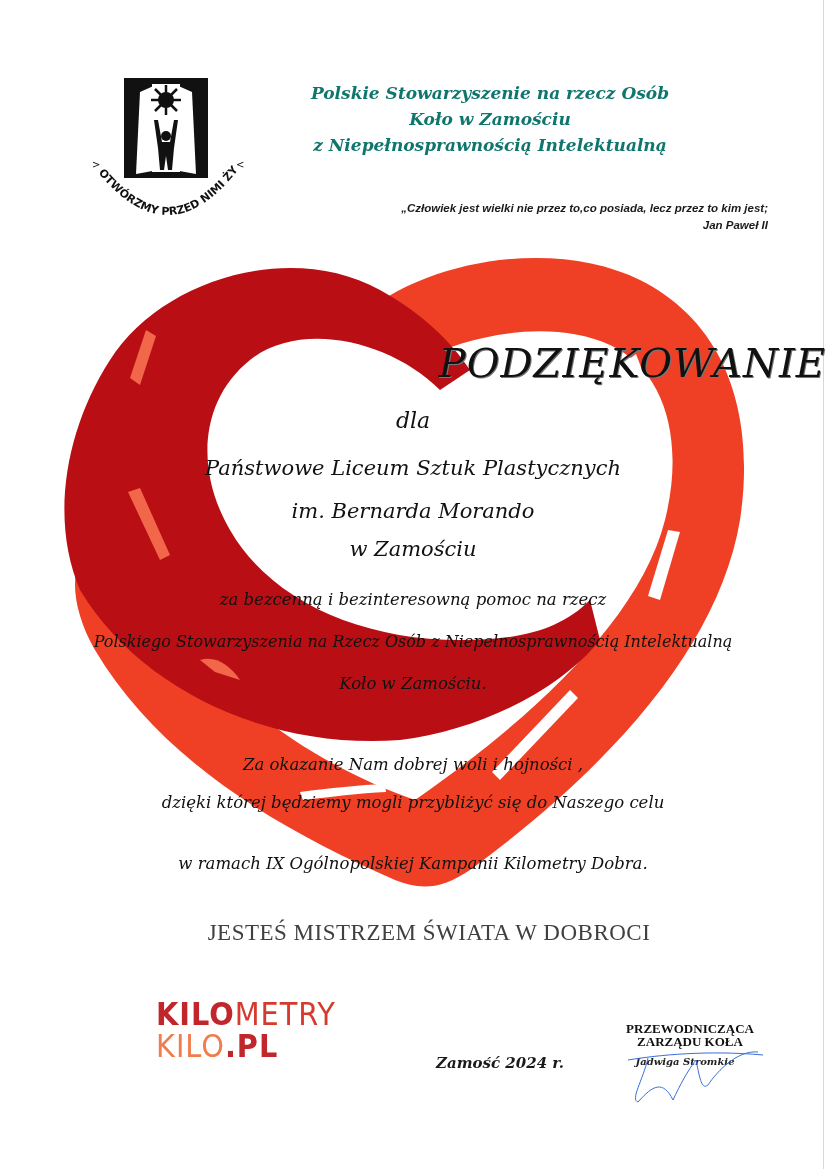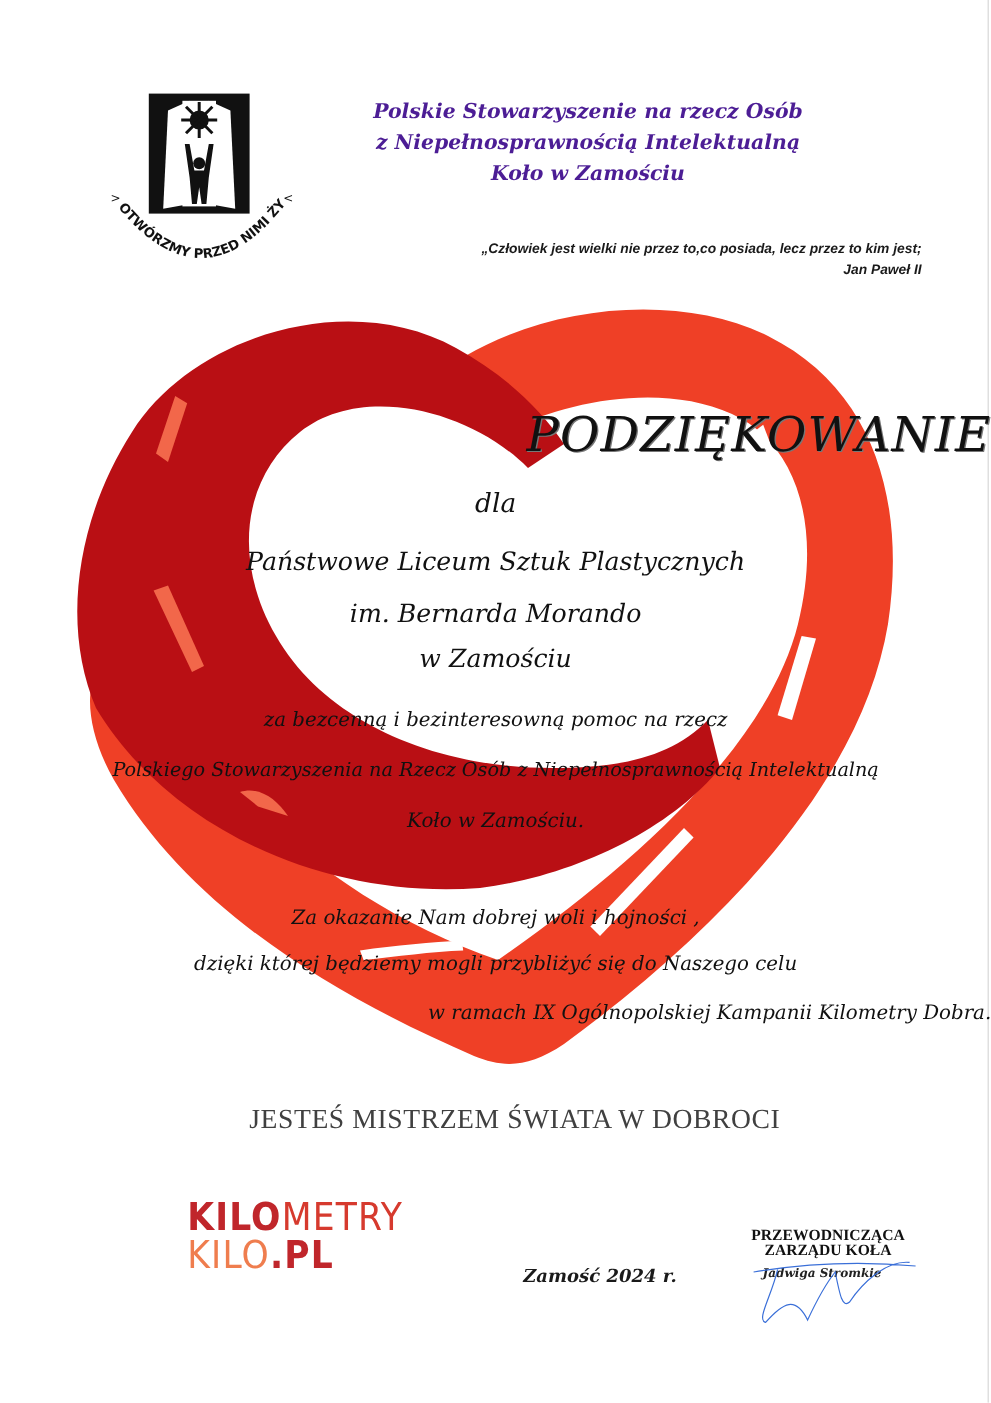--- a/index.html
+++ b/index.html
@@ -6,21 +6,21 @@
   body {
     width: 826px; height: 1169px; background: #ffffff; position: relative; overflow: hidden;
     font-family: "DejaVu Serif", serif; color: #111;
   }
   .page-edge { position: absolute; right: 2px; top: 0; width: 1px; height: 1169px; background: #d8d8d8; }
   .heart { position: absolute; left: 0; top: 0; width: 826px; height: 1169px; }
   .logo { position: absolute; left: 88px; top: 70px; width: 160px; height: 170px; }
   .org {
     position: absolute; left: 290px; top: 80px; width: 400px; text-align: center;
     font-family: "DejaVu Serif", serif; font-weight: bold; font-style: italic;
-    font-size: 17px; line-height: 26px; color: #4c1d95;
+    font-size: 17px; line-height: 26px; color: #0f766e;
   }
   .quote {
     position: absolute; right: 58px; top: 200px; width: 470px; text-align: right;
     font-family: Liberation Sans, sans-serif; font-weight: bold; font-style: italic;
     font-size: 11.5px; line-height: 17px; color: #1a1a1a;
   }
   .script {
     font-family: "DejaVu Serif", serif; font-style: italic; color: #111;
     position: absolute; left: 0; width: 826px; text-align: center;
   }
@@ -30,21 +30,21 @@
   .school { font-size: 21px; }
   .s1 { top: 456px; }
   .s2 { top: 499px; }
   .s3 { top: 537px; }
   .body-line { font-size: 16.5px; }
   .b1 { top: 590px; }
   .b2 { top: 632px; font-size: 16px; }
   .b3 { top: 674px; }
   .c1 { top: 755px; }
   .c2 { top: 793px; }
-  .c3 { top: 834px; text-align: right; }
+  .c3 { top: 854px; }
   .slogan {
     position: absolute; left: 0; width: 826px; top: 920px; text-align: center;
     font-family: "Liberation Serif", serif; font-size: 23px; letter-spacing: 0.5px; color: #404040; padding-left: 16px;
   }
   .km-logo { position: absolute; left: 156px; top: 998px; font-family: "DejaVu Sans Condensed", "DejaVu Sans", sans-serif; line-height: 32px; }
   .km-logo .l1 { font-size: 32px; color: #c0262b; font-weight: bold; letter-spacing: 1px; }
   .km-logo .l1 .thin { font-weight: normal; color: #d63a2e; }
   .km-logo .l2 { font-size: 32px; color: #ef7d4e; letter-spacing: 1px; }
   .km-logo .l2 .dark { color: #c0262b; font-weight: bold; }
   .date {
@@ -94,22 +94,22 @@
   <path id="arc" d="M 8 100 Q 80 190 150 100" fill="none"></path>
   <text font-family="DejaVu Sans, sans-serif" font-size="11" font-weight="bold" fill="#111">
     <textPath href="#arc" startOffset="2%">OTWÓRZMY PRZED NIMI ŻYCIE</textPath>
   </text>
   <text x="4" y="98" font-size="10" fill="#111" font-family="DejaVu Sans, sans-serif">&gt;</text>
   <text x="148" y="98" font-size="10" fill="#111" font-family="DejaVu Sans, sans-serif">&lt;</text>
 </svg>
 
 <div class="org">
   <div>Polskie Stowarzyszenie na rzecz Osób</div>
+  <div>Koło w Zamościu</div>
   <div>z Niepełnosprawnością Intelektualną</div>
-  <div>Koło w Zamościu</div>
 </div>
 
 <div class="quote">
   <div>„Człowiek jest wielki nie przez to,co posiada, lecz przez to kim jest;</div>
   <div>Jan Paweł II</div>
 </div>
 
 <div class="script title">PODZIĘKOWANIE</div>
 <div class="script dla">dla</div>
 

